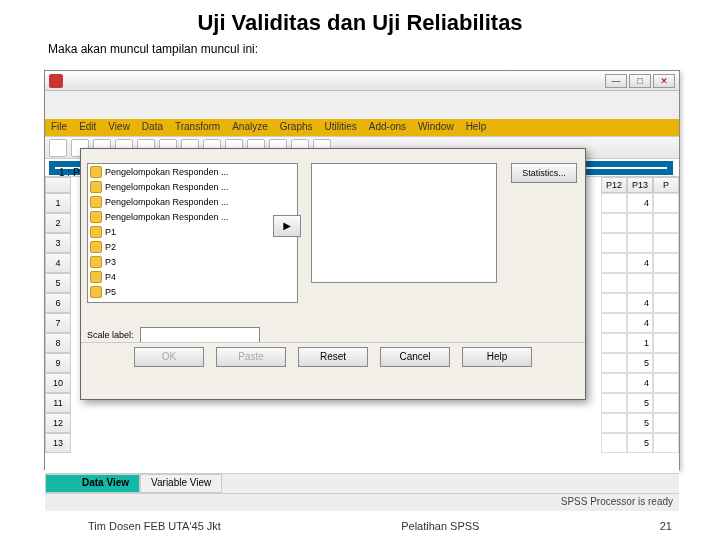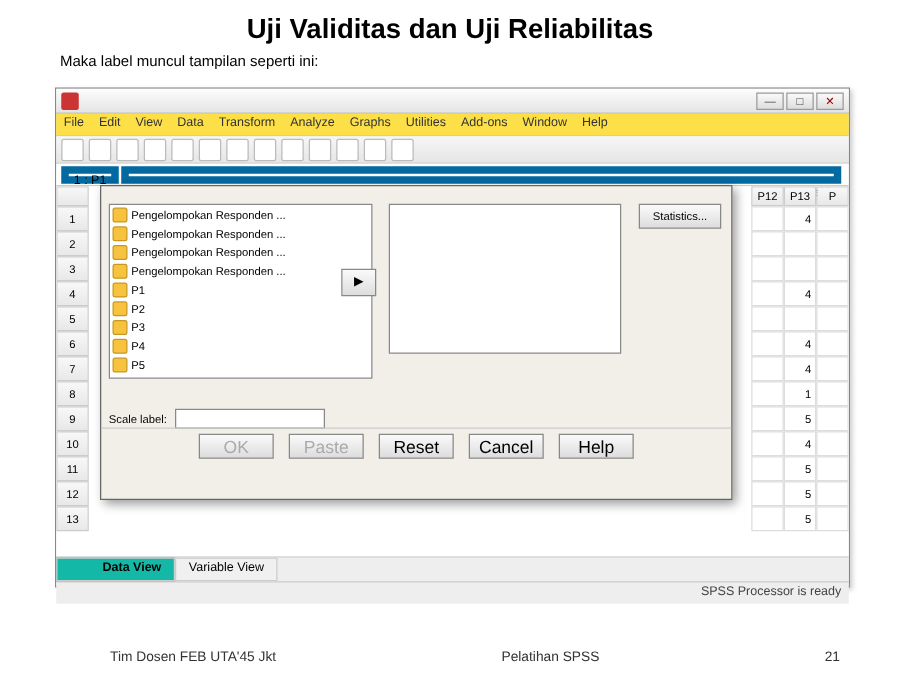--- a/index.html
+++ b/index.html
@@ -5,21 +5,21 @@
 * { box-sizing: border-box; margin: 0; padding: 0; }
 body { font-family: Arial, sans-serif; width: 720px; height: 540px; background: #fff; position: relative; overflow: hidden; }
 .slide-title { font-size: 22px; font-weight: bold; text-align: center; padding: 10px 0 6px; }
 .slide-caption { font-size: 12px; padding: 0 0 6px 48px; }
 .app-shell { position: absolute; left: 44px; top: 70px; width: 636px; height: 400px; border: 1px solid #888; background: #efefef; box-shadow: 2px 2px 4px rgba(0,0,0,.2); }
 .titlebar { height: 20px; background: linear-gradient(#fdfdfd,#e4e4e4); border-bottom: 1px solid #bbb; display: flex; align-items: center; padding: 0 4px; font-size: 10px; }
 .titlebar .app-icon { width: 14px; height: 14px; background: #c33; margin-right: 4px; border-radius: 2px; }
 .titlebar .spacer { flex: 1; }
 .winbtn { width: 22px; height: 14px; border: 1px solid #999; background: linear-gradient(#fafafa,#ddd); margin-left: 2px; font-size: 9px; text-align: center; line-height: 12px; color: #444; }
 .winbtn.close { color: #900; }
-.menubar { height: 18px; display: flex; gap: 12px; padding: 2px 6px; font-size: 10px; border-bottom: 1px solid #ccc; background: #fde047; }
+.menubar { height: 18px; display: flex; gap: 12px; padding: 2px 6px; font-size: 10px; border-bottom: 1px solid #ccc; background: #eab308; margin-top: 28px; }
 .menubar span { color: #333; }
 .toolbar { height: 22px; background: linear-gradient(#f6f6f6,#e6e6e6); border-bottom: 1px solid #ccc; display: flex; gap: 4px; padding: 2px 4px; align-items: center; }
 .toolbtn { width: 18px; height: 18px; border: 1px solid #bbb; background: #fff; border-radius: 2px; }
 .addrbar { height: 18px; background: #fff; border-bottom: 1px solid #ccc; display: flex; align-items: center; font-size: 10px; padding: 0 4px; }
 .addrbar .cell { border: 6px solid #0369a1; padding: 0 4px; height: 14px; line-height: 12px; margin-right: 2px; background: #fff; }
 .grid-area { position: relative; height: 296px; background: #fff; overflow: hidden; }
 .grid-header { position: absolute; top: 0; right: 0; height: 16px; display: flex; font-size: 9px; }
 .gh { width: 26px; border: 1px solid #ccc; background: linear-gradient(#f8f8f8,#e8e8e8); text-align: center; line-height: 14px; }
 .rowhdr { position: absolute; left: 0; top: 0; width: 26px; }
 .rh { height: 20px; border: 1px solid #ccc; background: linear-gradient(#f8f8f8,#e8e8e8); font-size: 9px; text-align: center; line-height: 18px; }
@@ -47,30 +47,30 @@
 .move-btn { position: absolute; left: 192px; top: 66px; width: 28px; height: 22px; border: 1px solid #888; background: linear-gradient(#fafafa,#ddd); font-size: 10px; text-align: center; line-height: 20px; }
 .side-btn { position: absolute; right: 8px; width: 66px; height: 20px; border: 1px solid #888; background: linear-gradient(#fafafa,#ddd); font-size: 9px; text-align: center; line-height: 18px; }
 .side-btn.stat { top: 14px; }
 .field-row { position: absolute; left: 6px; display: flex; align-items: center; gap: 6px; font-size: 9px; }
 .field-row.model { top: 160px; }
 .field-row.scale { top: 178px; }
 .field-row input, .field-row .combo { height: 16px; border: 1px solid #888; background: #fff; font-size: 9px; padding: 0 4px; }
 .field-row .combo { width: 100px; }
 .field-row input { width: 120px; }
 .dlg-buttons { position: absolute; bottom: 6px; left: 0; right: 0; padding: 4px 0; border-top: 1px solid #ccc; display: flex; justify-content: center; gap: 12px; }
-.dlg-btn { width: 60px; height: 20px; border: 1px solid #888; background: linear-gradient(#fafafa,#ddd); font-size: 14px; line-height: 18px; text-align: center; }
+.dlg-btn { width: 70px; height: 20px; border: 1px solid #888; background: linear-gradient(#fafafa,#ddd); font-size: 10px; line-height: 18px; text-align: center; }
 .dlg-btn.disabled { color: #aaa; }
 
 .footer { position: absolute; bottom: 8px; left: 0; right: 0; display: flex; justify-content: space-between; padding: 0 48px; font-size: 11px; color: #333; margin-left: 40px; }
 </style>
 </head>
 <body>
 
 <div class="slide-title">Uji Validitas dan Uji Reliabilitas</div>
-<div class="slide-caption">Maka label muncul tampilan seperti ini:</div>
+<div class="slide-caption">Maka akan muncul tampilan muncul ini:</div>
 
 <div class="app-shell">
   <div class="titlebar">
     <div class="app-icon"></div>
     <div class="spacer"></div>
     <div class="winbtn">—</div>
     <div class="winbtn">□</div>
     <div class="winbtn close">✕</div>
   </div>
   <div class="menubar">

